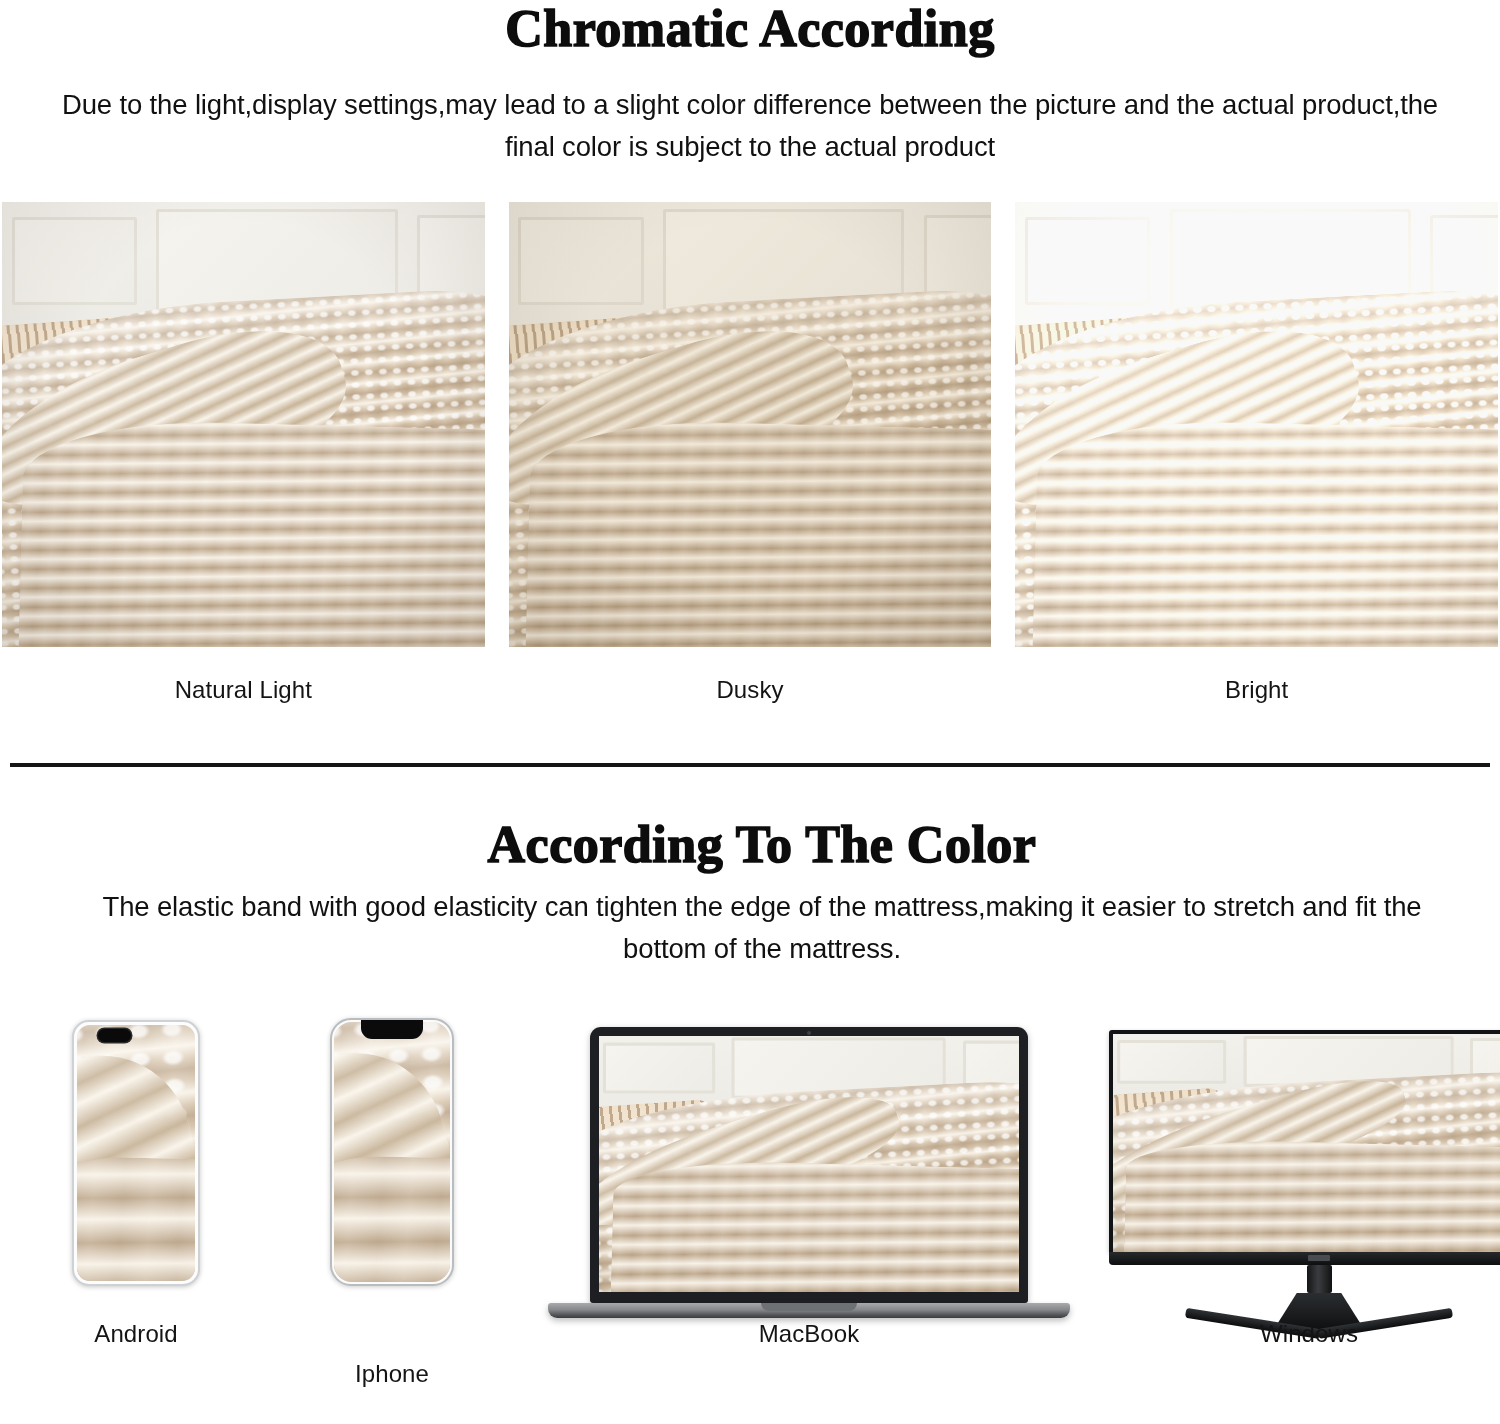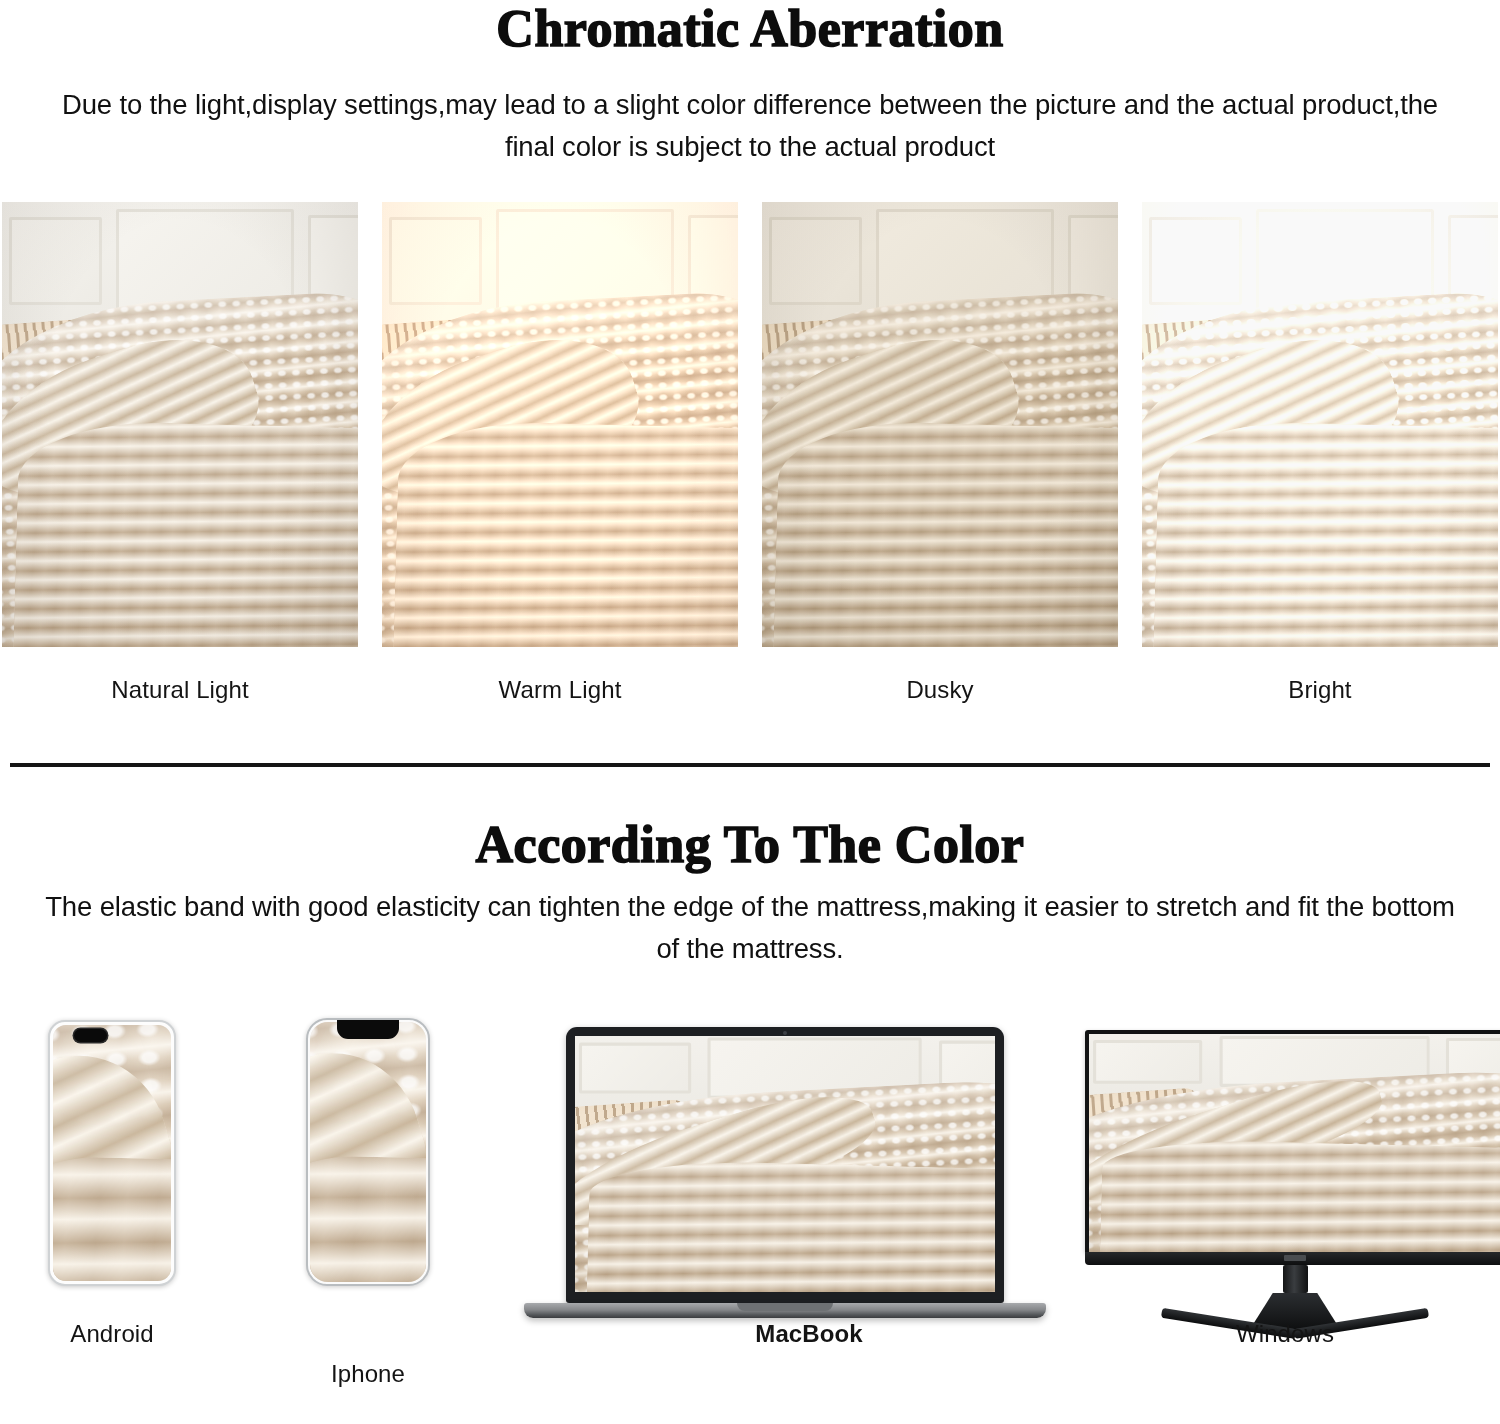--- a/index.html
+++ b/index.html
@@ -268,21 +268,21 @@
   .crop-zoom .scene { transform: scale(2.35) translate(-4%, 2%); transform-origin: 46% 52%; }
   .crop-wide .scene { transform: scale(1.02); }
 </style>
 </head>
 <body>
 
 <div class="page">
 
   <div style="position:absolute; left:0; top:0; width:1500px;">
 
-    <div class="section-title" style="padding-top:2px;">Chromatic Aberration</div>
+    <div class="section-title" style="padding-top:2px;">Chromatic According</div>
 
     <div class="section-sub" style="margin-top:28px;">Due to the light,display settings,may lead to a slight color difference between the picture and the actual product,the final color is subject to the actual product</div>
 
     <div class="strip" style="margin-top:34px;">
 
       <div class="photo-cell">
         <div class="photo">
           <div class="scene tone-natural">
             <div class="wall">
               <div class="panel-moulding pm1"></div>
@@ -294,87 +294,68 @@
             <div class="pillow"></div>
             <div class="blanket"></div>
             <div class="blanket-sweep"></div>
             <div class="blanket-drape"></div>
             <div class="vignette"></div>
           </div>
         </div>
         <div class="caption photo-caption">Natural Light</div>
       </div>
 
+
+
       <div class="photo-cell">
         <div class="photo">
-          <div class="scene tone-warm">
+          <div class="scene tone-dusky">
             <div class="wall">
               <div class="panel-moulding pm1"></div>
               <div class="panel-moulding pm2"></div>
               <div class="panel-moulding pm3"></div>
             </div>
             <div class="floor"></div>
             <div class="sofa"></div>
             <div class="pillow"></div>
             <div class="blanket"></div>
             <div class="blanket-sweep"></div>
             <div class="blanket-drape"></div>
             <div class="vignette"></div>
           </div>
         </div>
-        <div class="caption photo-caption">Warm Light</div>
-      </div>
-
+        <div class="caption photo-caption">Dusky</div>
+      </div>
 
       <div class="photo-cell">
         <div class="photo">
-          <div class="scene tone-dusky">
+          <div class="scene tone-bright">
             <div class="wall">
               <div class="panel-moulding pm1"></div>
               <div class="panel-moulding pm2"></div>
               <div class="panel-moulding pm3"></div>
             </div>
             <div class="floor"></div>
             <div class="sofa"></div>
             <div class="pillow"></div>
             <div class="blanket"></div>
             <div class="blanket-sweep"></div>
             <div class="blanket-drape"></div>
             <div class="vignette"></div>
           </div>
         </div>
-        <div class="caption photo-caption">Dusky</div>
-      </div>
-
-      <div class="photo-cell">
-        <div class="photo">
-          <div class="scene tone-bright">
-            <div class="wall">
-              <div class="panel-moulding pm1"></div>
-              <div class="panel-moulding pm2"></div>
-              <div class="panel-moulding pm3"></div>
-            </div>
-            <div class="floor"></div>
-            <div class="sofa"></div>
-            <div class="pillow"></div>
-            <div class="blanket"></div>
-            <div class="blanket-sweep"></div>
-            <div class="blanket-drape"></div>
-            <div class="vignette"></div>
-          </div>
-        </div>
         <div class="caption photo-caption">Bright</div>
       </div>
 
     </div>
   </div>
 
   <div class="divider" style="position:absolute; left:0; top:763px; width:1480px;"></div>
 
-  <div style="position:absolute; left:0; top:818px; width:1500px;">
+  <div style="position:absolute; left:0; top:818px; width:1500px;padding-left:24px;">
 
     <div class="section-title">According To The Color</div>
 
     <div class="section-sub" style="margin-top:14px;">The elastic band with good elasticity can tighten the edge of the mattress,making it easier to stretch and fit the bottom of the mattress.</div>
 
     <div class="devices" style="margin-top:42px;">
 
       <div class="device" style="left:48px; top:8px;">
         <div class="android-body">
           <div class="android-punch"></div>
@@ -458,19 +439,19 @@
           <div class="mon-leg l"></div>
           <div class="mon-leg r"></div>
         </div>
       </div>
 
     </div>
 
     <div style="position:relative; width:1500px; height:40px; margin-top:8px;">
       <div class="caption" style="position:absolute; left:30px;  top:0; width:164px;">Android</div>
       <div class="caption" style="position:absolute; left:288px; top:0; width:160px;margin-top:40px;">Iphone</div>
-      <div class="caption" style="position:absolute; left:684px; top:0; width:250px;font-weight:bold;">MacBook</div>
+      <div class="caption" style="position:absolute; left:660px; top:0; width:250px;">MacBook</div>
       <div class="caption" style="position:absolute; left:1160px;top:0; width:250px;">Windows</div>
     </div>
 
   </div>
 
 </div>
 
 </body></html>

